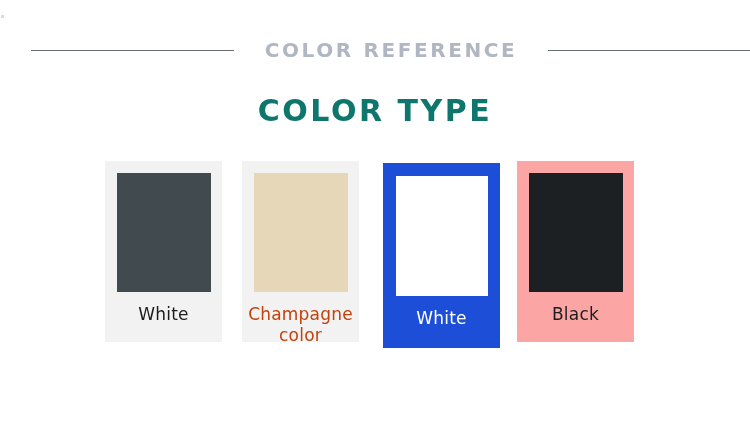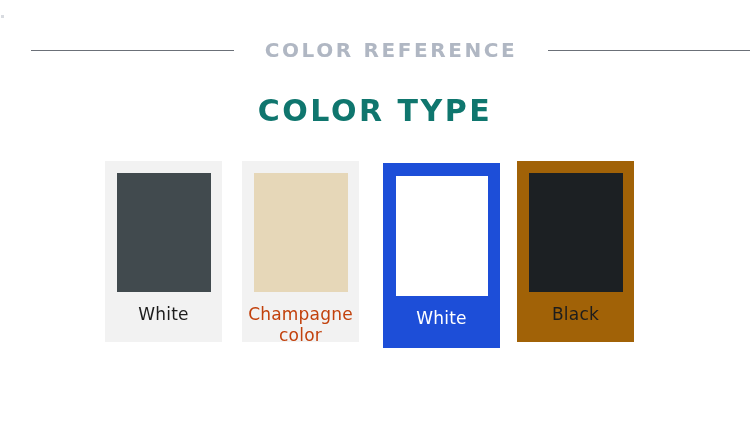--- a/index.html
+++ b/index.html
@@ -130,18 +130,18 @@
   <div class="card light card-2" style="background: rgb(242, 242, 242);">
     <div class="swatch" style="background: rgb(230, 215, 184);"></div>
     <div class="card-label" style="color: #c2410c;">Champagne color</div>
   </div>
 
   <div class="card dark card-3" style="background: #1d4ed8;">
     <div class="swatch" style="background: rgb(255, 255, 255);"></div>
     <div class="card-label" style="color: rgb(255, 255, 255);">White</div>
   </div>
 
-  <div class="card light card-4" style="background: #a16207;">
+  <div class="card light card-4" style="background: #fca5a5;">
     <div class="swatch" style="background: rgb(28, 32, 35);"></div>
     <div class="card-label" style="color: rgb(29, 29, 29);">Black</div>
   </div>
 
 </div>
 
 </body></html>

